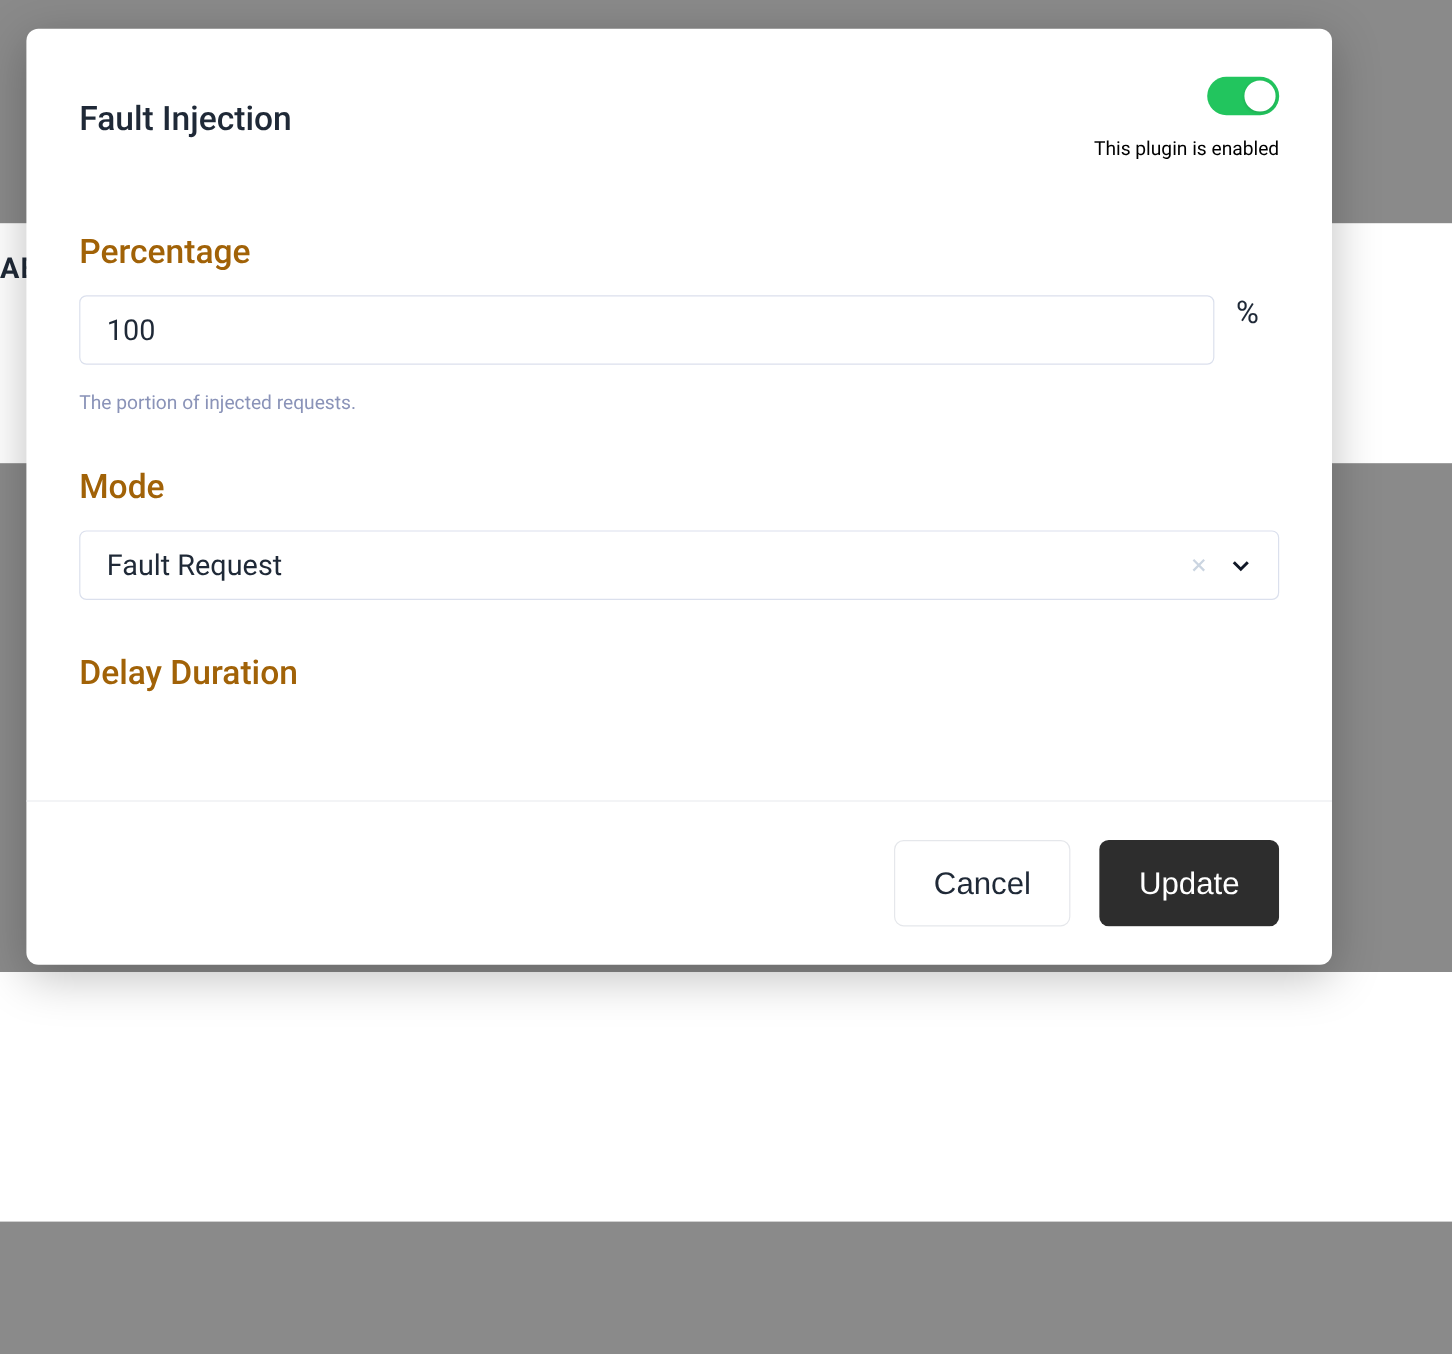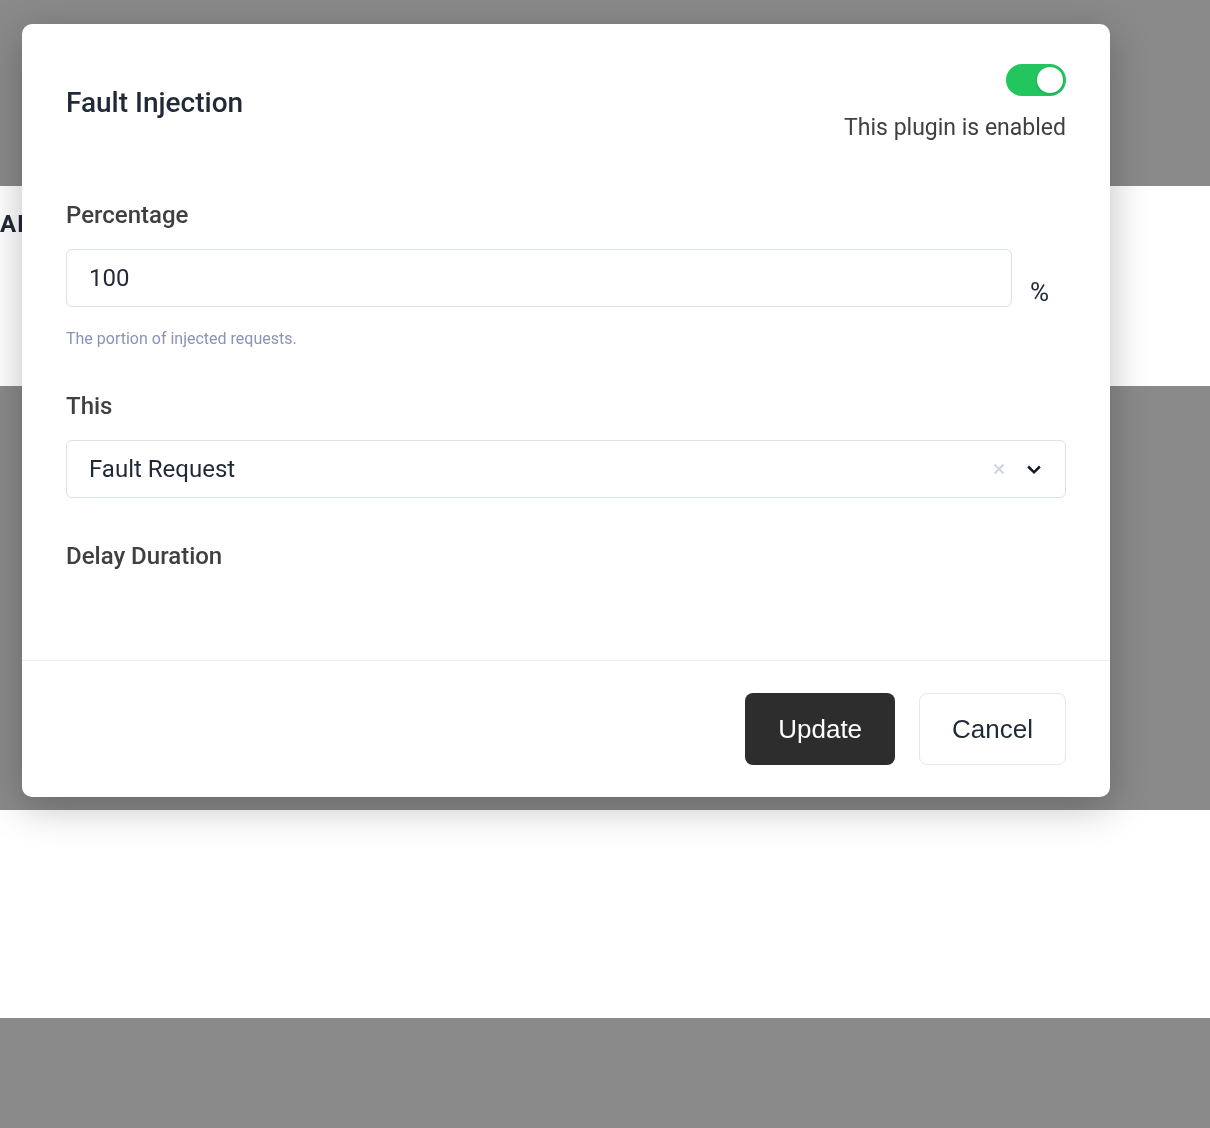--- a/index.html
+++ b/index.html
@@ -119,43 +119,43 @@
       top: 3px;
       right: 3px;
       width: 26px;
       height: 26px;
       background: #ffffff;
       border-radius: 50%;
       box-shadow: 0 1px 3px rgba(0,0,0,0.15);
     }
     
     .toggle-hint {
-      font-size: 23px;
-      color: #404040;
+      font-size: 16px;
+      color: #000000;
     }
     
     .field-group {
       margin-bottom: 44px;
     }
     
     .field-group:last-child {
       margin-bottom: 0;
     }
     
     .field-label {
-      font-size: 24px;
+      font-size: 28px;
       font-weight: 500;
-      color: #404040;
+      color: #a16207;
       margin-bottom: 20px;
       display: block;
     }
     
     .input-row {
       display: flex;
-      align-items: flex-end;
+      align-items: flex-start;
       gap: 18px;
     }
     
     .text-input {
       flex: 1;
       height: 58px;
       border: 1px solid #dbe0ed;
       border-radius: 6px;
       padding: 0 22px;
       font-size: 24px;
@@ -285,21 +285,21 @@
     <div class="field-group">
       <label class="field-label">Percentage</label>
       <div class="input-row">
         <input class="text-input" type="text" value="100" style="">
         <span class="suffix">%</span>
       </div>
       <div class="field-hint">The portion of injected requests.</div>
     </div>
 
     <div class="field-group">
-      <label class="field-label">This</label>
+      <label class="field-label">Mode</label>
       <div class="select-wrap">
         <div class="select-input">
           <span>Fault Request</span>
         </div>
         <div class="select-icons">
           <span class="clear-icon">
             <svg viewBox="0 0 24 24" fill="none">
                 <path d="M6 6 L18 18 M18 6 L6 18"></path>
               </svg>
           </span>
@@ -312,17 +312,17 @@
       </div>
     </div>
 
     <div class="field-group">
       <label class="field-label">Delay Duration</label>
     </div>
 
   </div>
 
   <div class="modal-footer">
+    <button class="btn btn-secondary">Cancel</button>
     <button class="btn btn-primary">Update</button>
-    <button class="btn btn-secondary">Cancel</button>
   </div>
 
 </div>
 
 </body></html>

